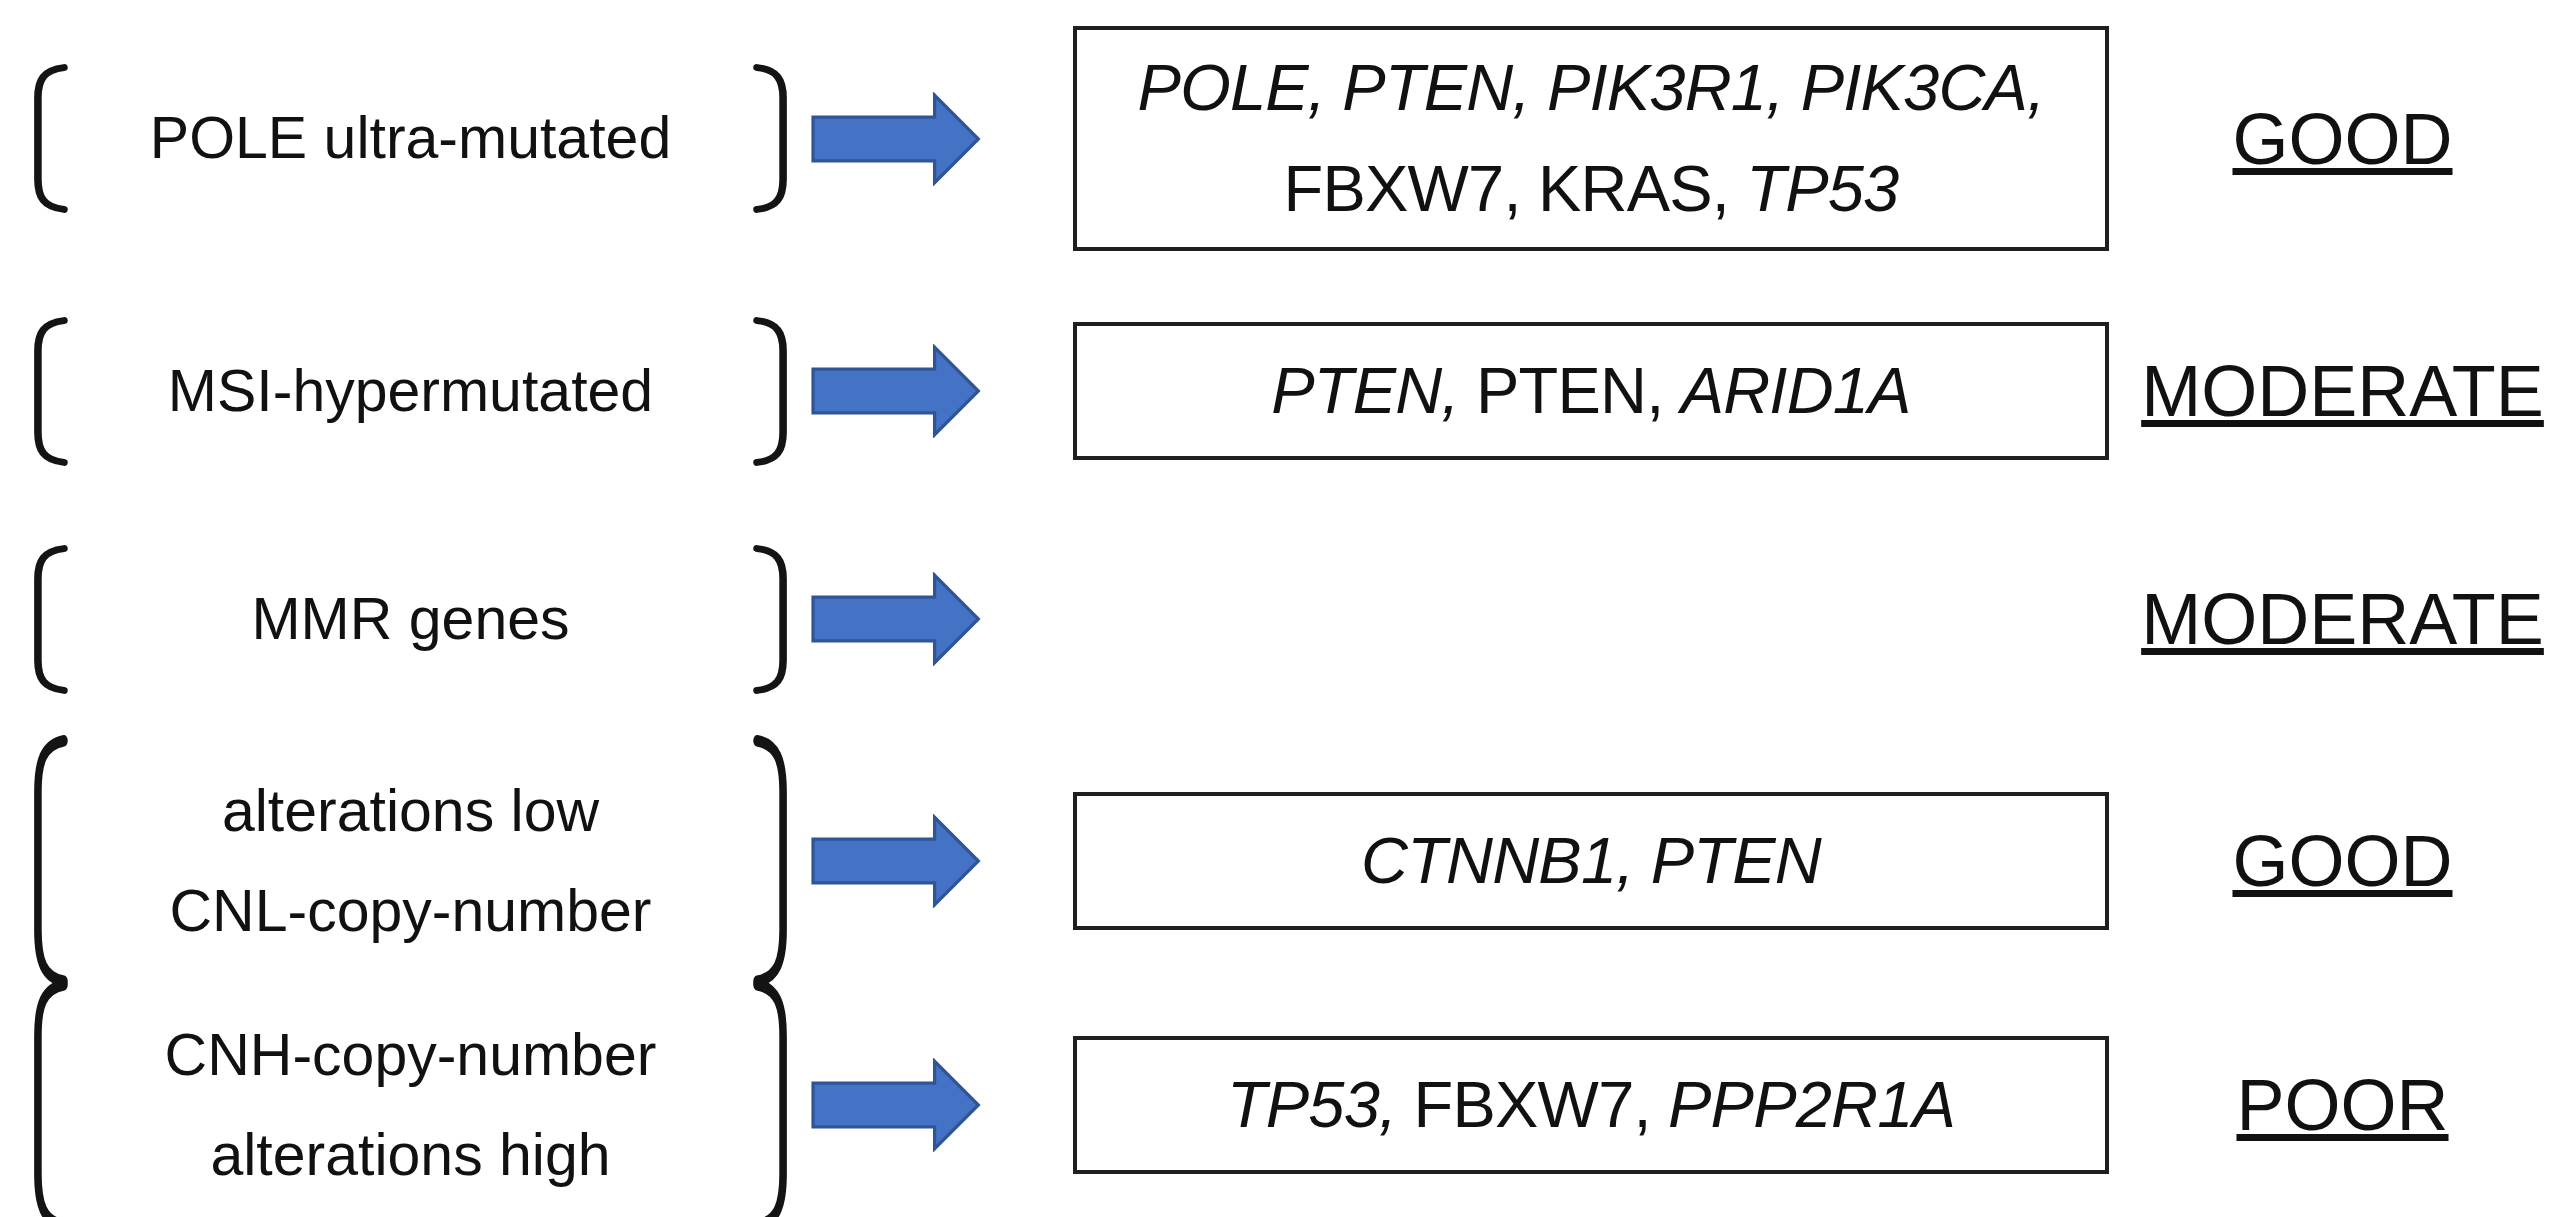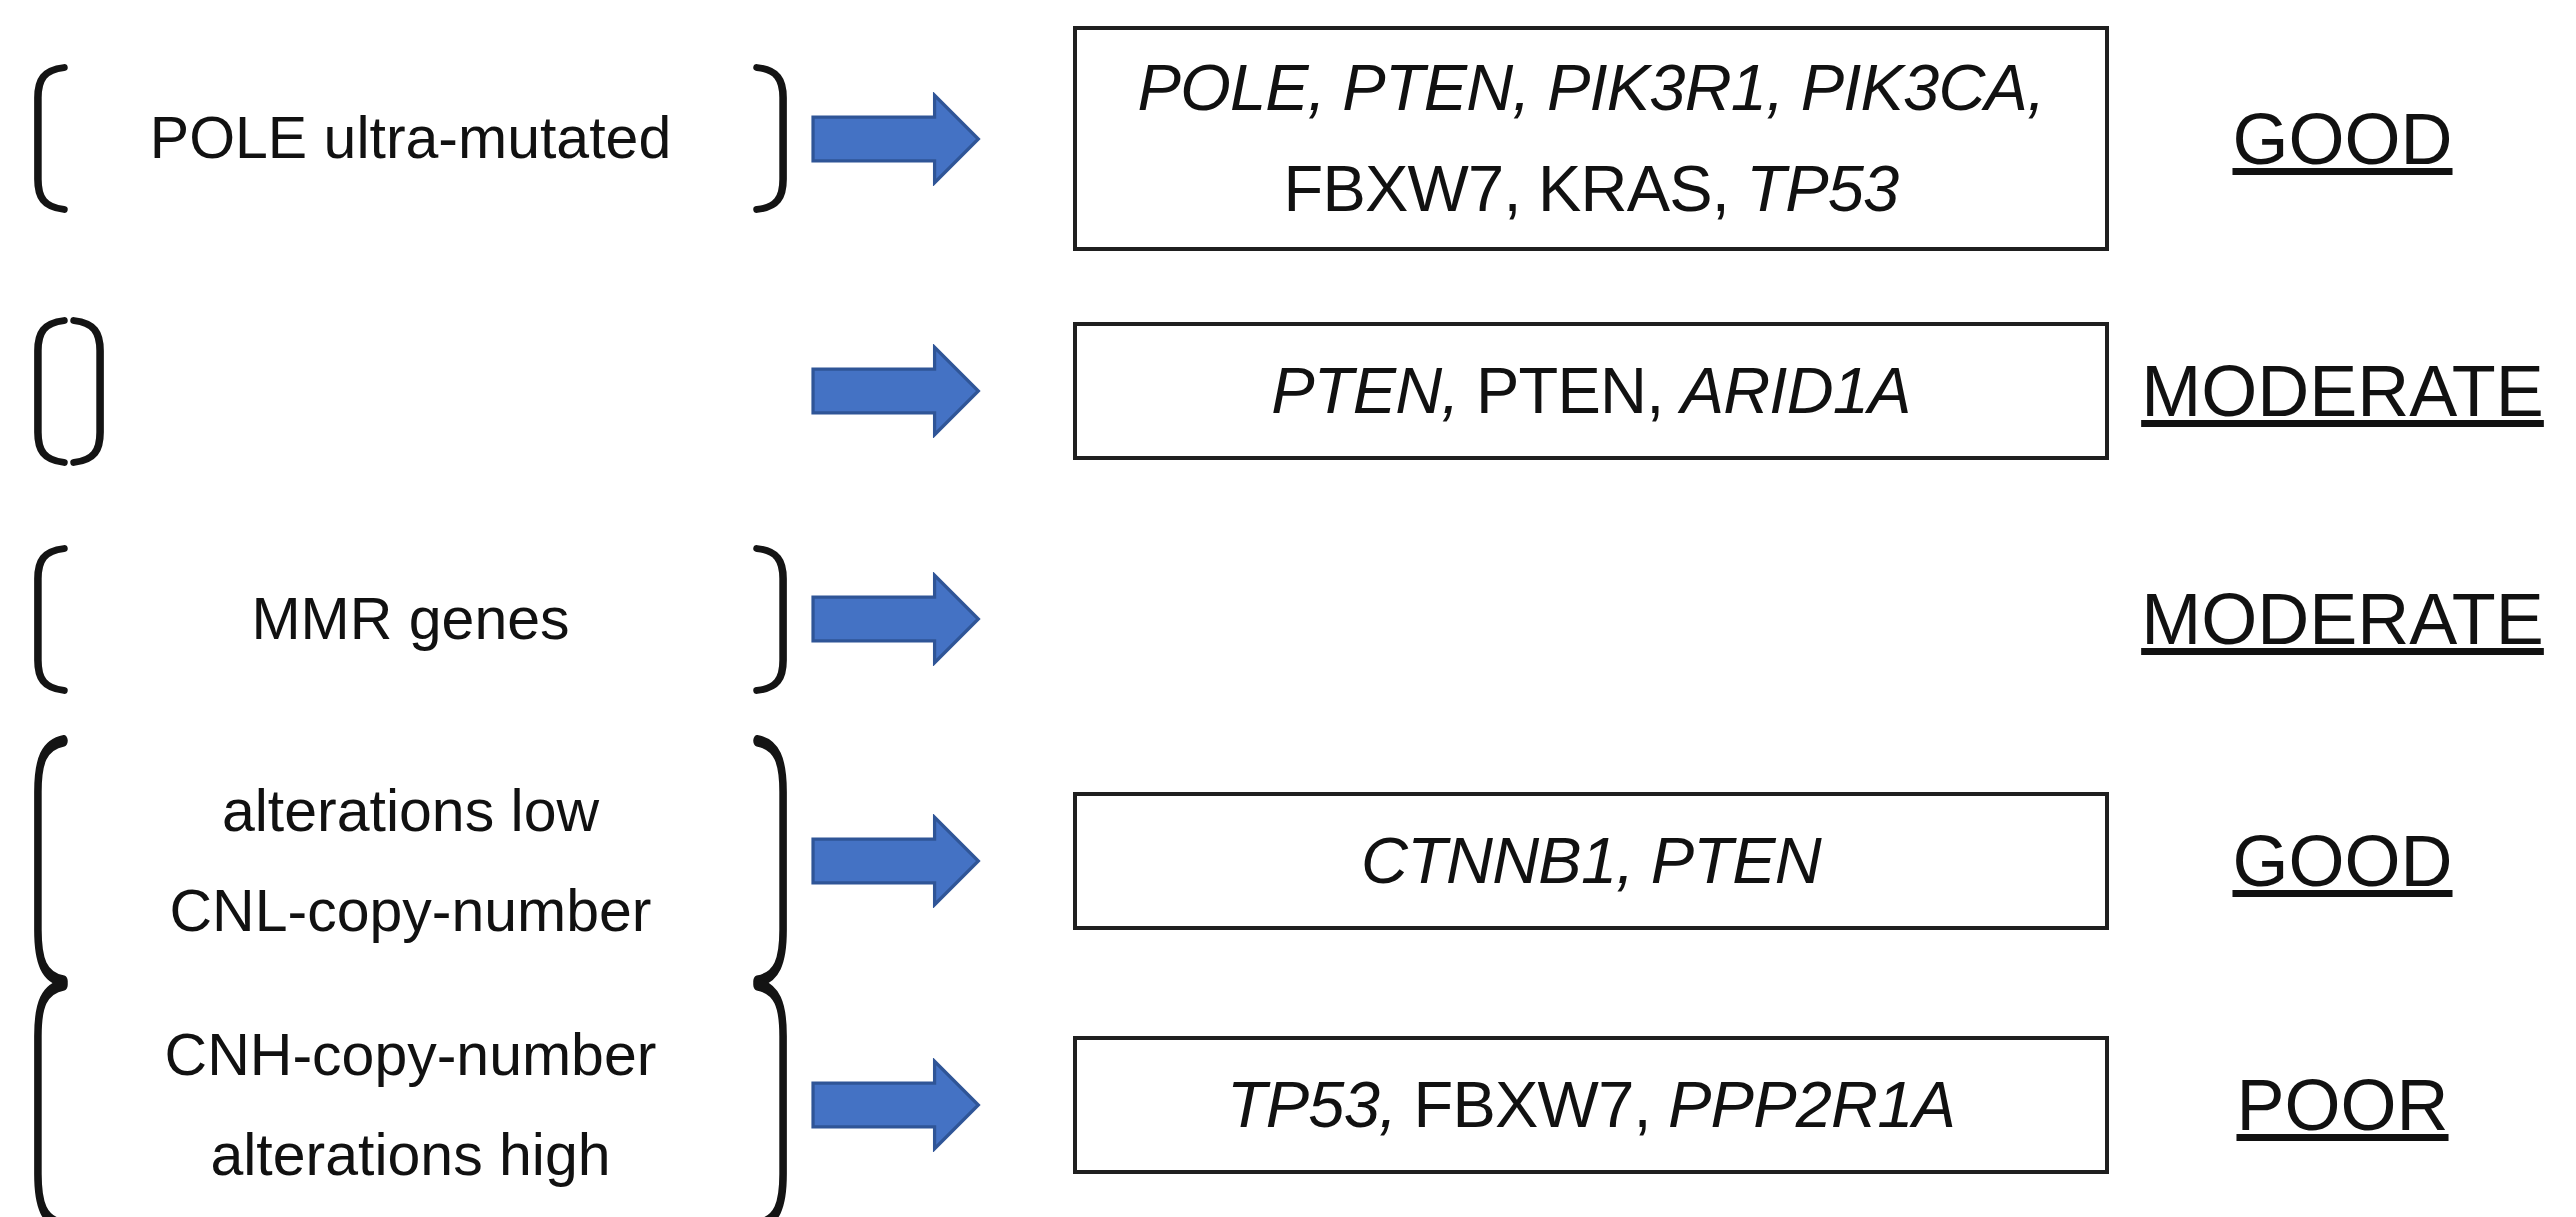--- a/index.html
+++ b/index.html
@@ -102,20 +102,23 @@
         <div class="gene-line"><span>FBXW7, KRAS, </span><i>TP53</i></div>
       </div>
     <div class="prognosis">GOOD</div>
   </div>
 
   <div class="row">
     <div class="label-wrap">
       <svg class="bracket left" viewBox="0 0 50 200" preserveAspectRatio="none" aria-hidden="true">
         <path d="M 44 6 C 20 9, 13 22, 13 46 L 13 154 C 13 178, 20 191, 44 194"></path>
       </svg>
+      <div class="label-text">
+          <div class="label-line">MSI-hypermutated</div>
+        </div>
       <svg class="bracket right" viewBox="0 0 50 200" preserveAspectRatio="none" aria-hidden="true">
         <path d="M 44 6 C 20 9, 13 22, 13 46 L 13 154 C 13 178, 20 191, 44 194"></path>
       </svg>
     </div>
     <div class="arrow-cell">
       <svg class="arrow-svg" viewBox="0 0 210 116" aria-hidden="true">
         <polygon points="2,31 152,31 152,4 206,58 152,112 152,85 2,85"></polygon>
       </svg>
     </div>
     <div class="gene-box">

